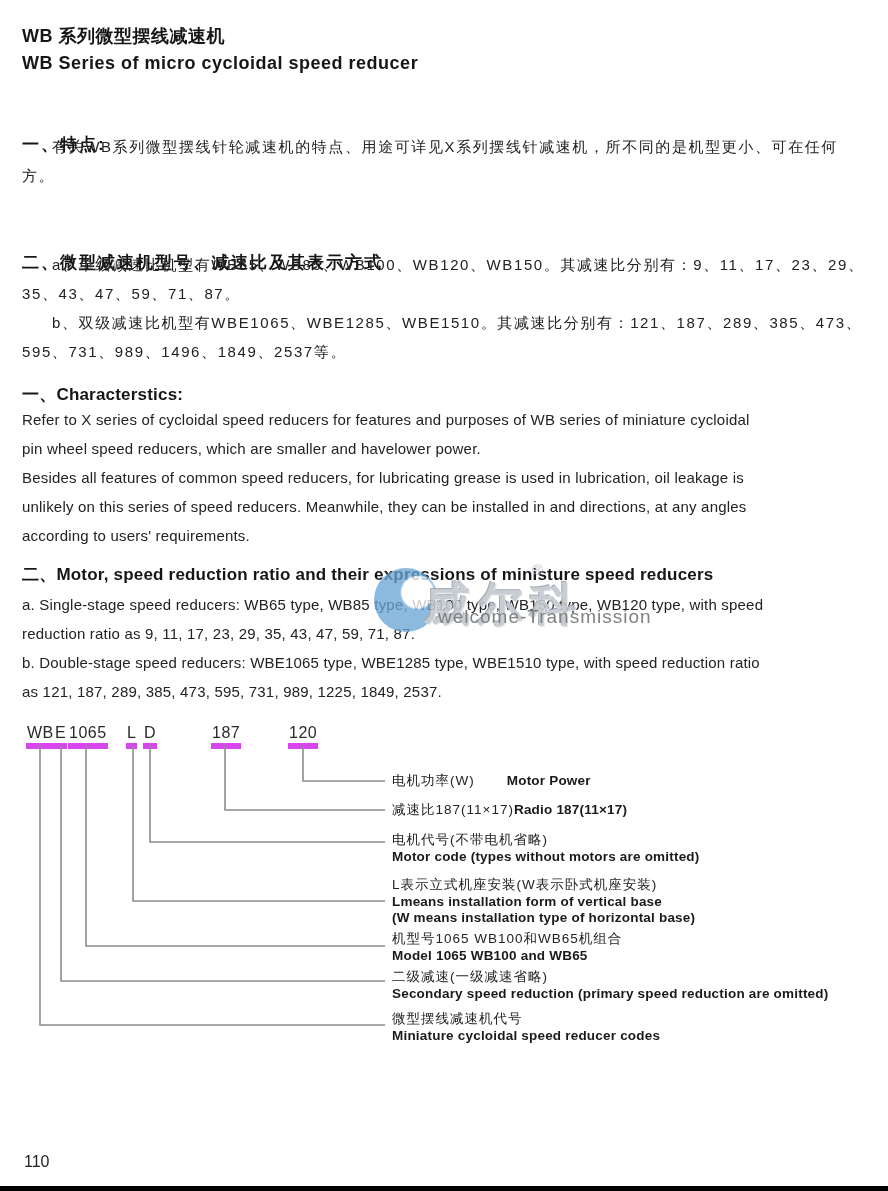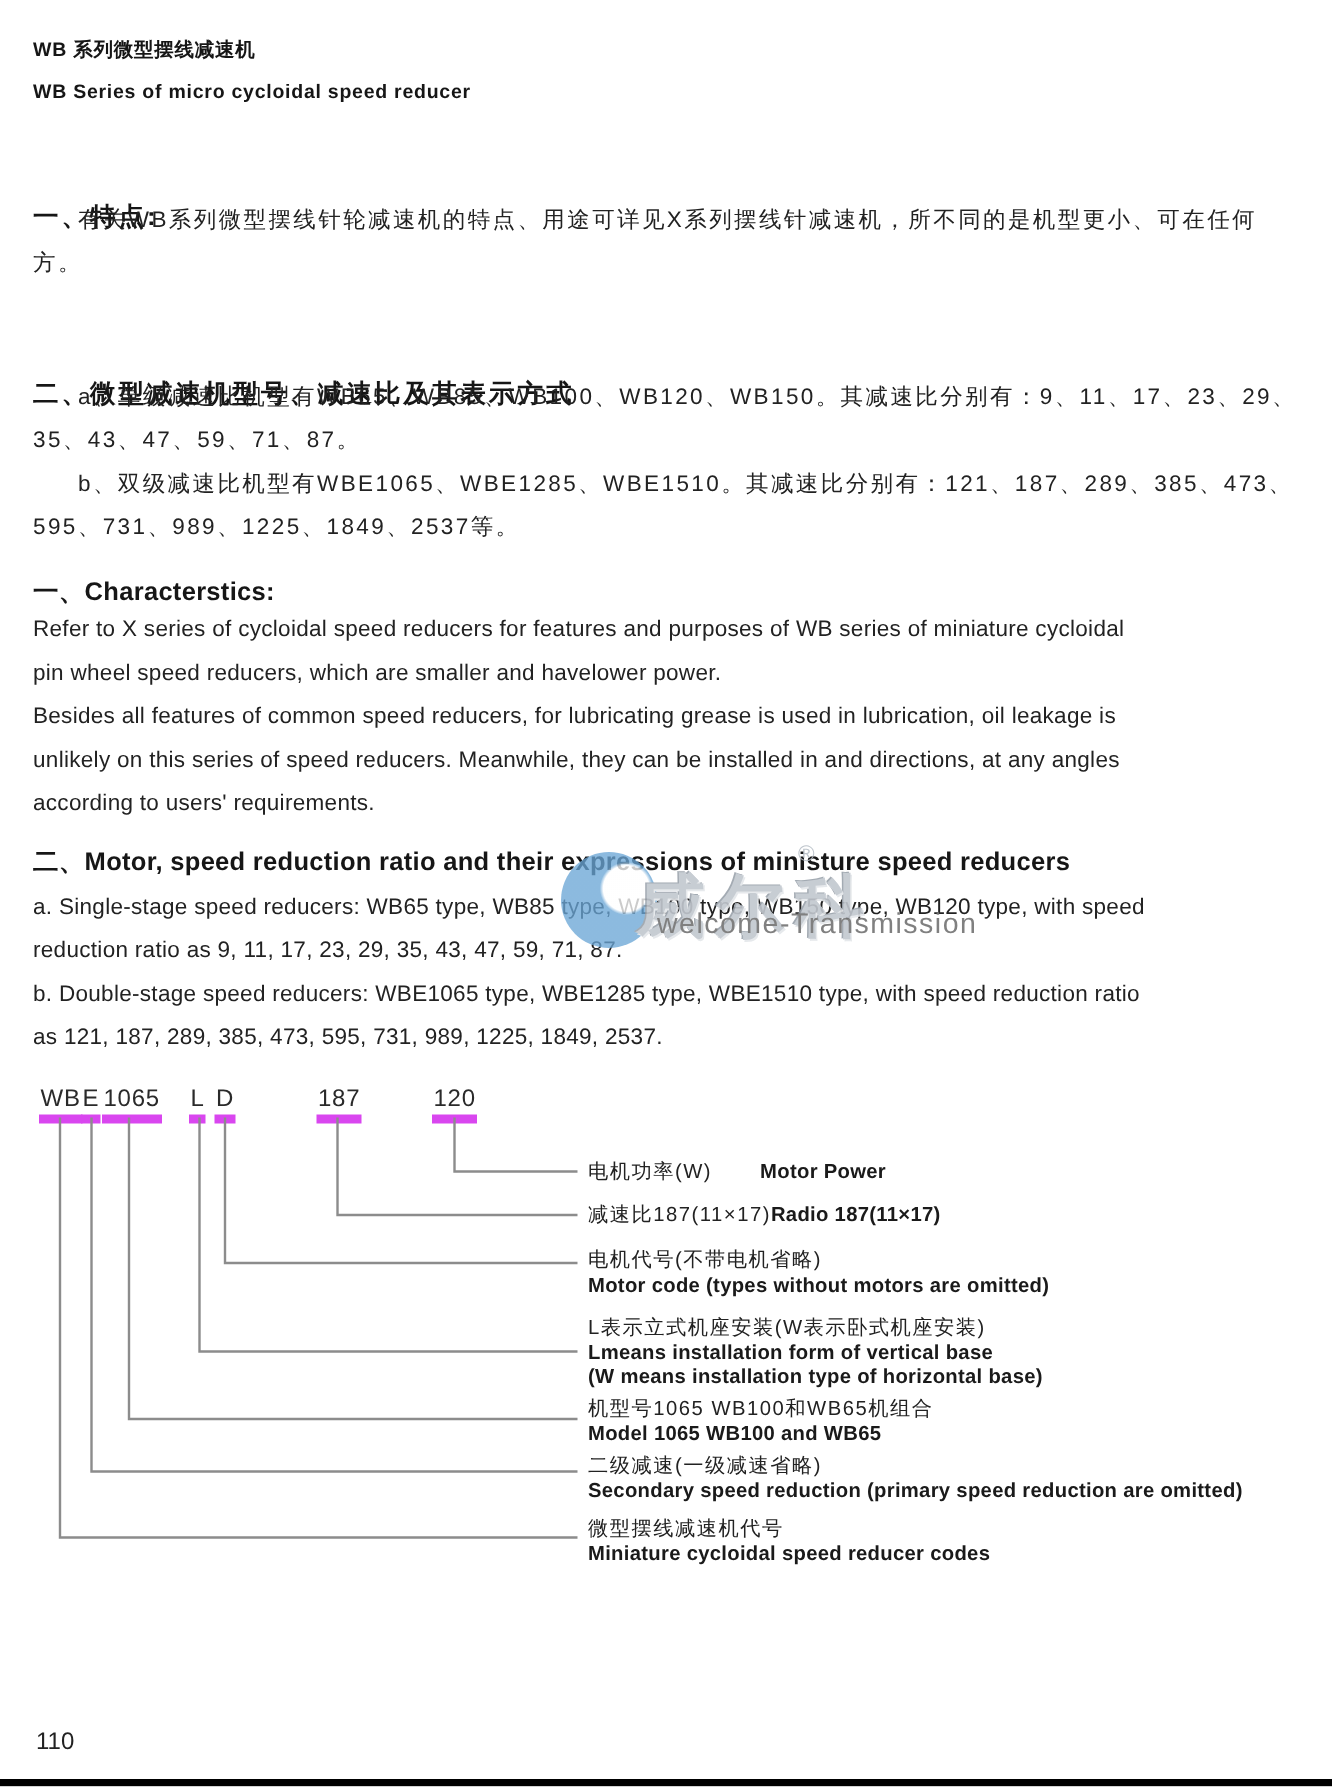--- a/index.html
+++ b/index.html
@@ -7,21 +7,21 @@
     position:relative;
     width:888px;height:1191px;
     margin:0 auto;
     background:#ffffff;
     font-family:"Liberation Sans","DejaVu Sans",sans-serif;
     color:#1f1f1f;
     overflow:hidden;
   }
   .abs{position:absolute;}
   
-  .title{left:22px;font-size:13px;font-weight:bold;letter-spacing:0.5px;color:#161616;}
+  .title{left:22px;font-size:18px;font-weight:bold;letter-spacing:0.5px;color:#161616;}
   .h-cn{left:22px;font-size:17px;font-weight:bold;letter-spacing:2px;color:#161616;margin-top:28px;}
   .h-en{left:22px;font-size:17px;font-weight:bold;letter-spacing:0.2px;color:#161616;}
   
   .p-cn{
     left:22px;width:846px;
     font-size:15px;line-height:29px;letter-spacing:1.6px;
     white-space:pre-line;text-indent:2em;color:#222;
   }
   .p-en{
     left:22px;width:846px;
@@ -66,21 +66,21 @@
   <div class="abs title" style="top:24px;">WB 系列微型摆线减速机</div>
   <div class="abs title" style="top:53px;">WB Series of micro cycloidal speed reducer</div>
 
   <div class="abs h-cn" style="top:105px;">一、特点:</div>
   <div class="abs p-cn" style="top:132px;">有关WB系列微型摆线针轮减速机的特点、用途可详见X系列摆线针减速机，所不同的是机型更小、可在任何方。</div>
 
   <div class="abs h-cn" style="top:223px;">二、微型减速机型号、减速比及其表示方式</div>
   <div class="abs p-cn" style="top:250px;">a、单级减速比机型有WB65、WB85、WB100、WB120、WB150。其减速比分别有：9、11、17、23、29、
 35、43、47、59、71、87。</div>
   <div class="abs p-cn" style="top:308px;">b、双级减速比机型有WBE1065、WBE1285、WBE1510。其减速比分别有：121、187、289、385、473、
-595、731、989、1225、1849、2537等。</div>
+595、731、989、1496、1849、2537等。</div>
 
   <div class="abs h-en" style="top:383px;">一、Characterstics:</div>
   <div class="abs p-en" style="top:405px;">Refer to X series of cycloidal speed reducers for features and purposes of WB series of miniature cycloidal
 pin wheel speed reducers, which are smaller and havelower power.
 Besides all features of common speed reducers, for lubricating grease is used in lubrication, oil leakage is
 unlikely on this series of speed reducers. Meanwhile, they can be installed in and directions, at any angles
 according to users' requirements.</div>
 
   <div class="abs h-en" style="top:563px;">二、Motor, speed reduction ratio and their expressions of ministure speed reducers</div>
   <div class="abs p-en" style="top:590px;">a. Single-stage speed reducers: WB65 type, WB85 type, WB100 type, WB150 type, WB120 type, with speed

